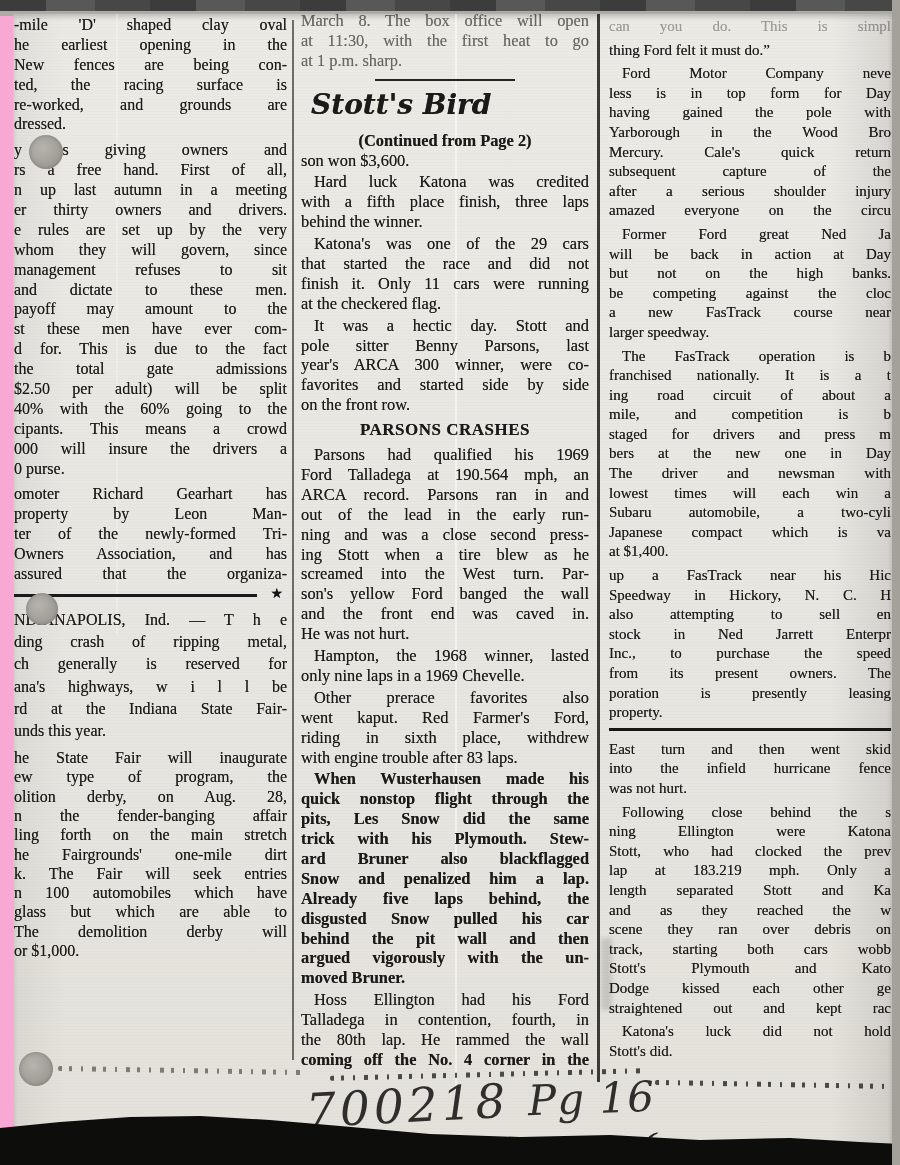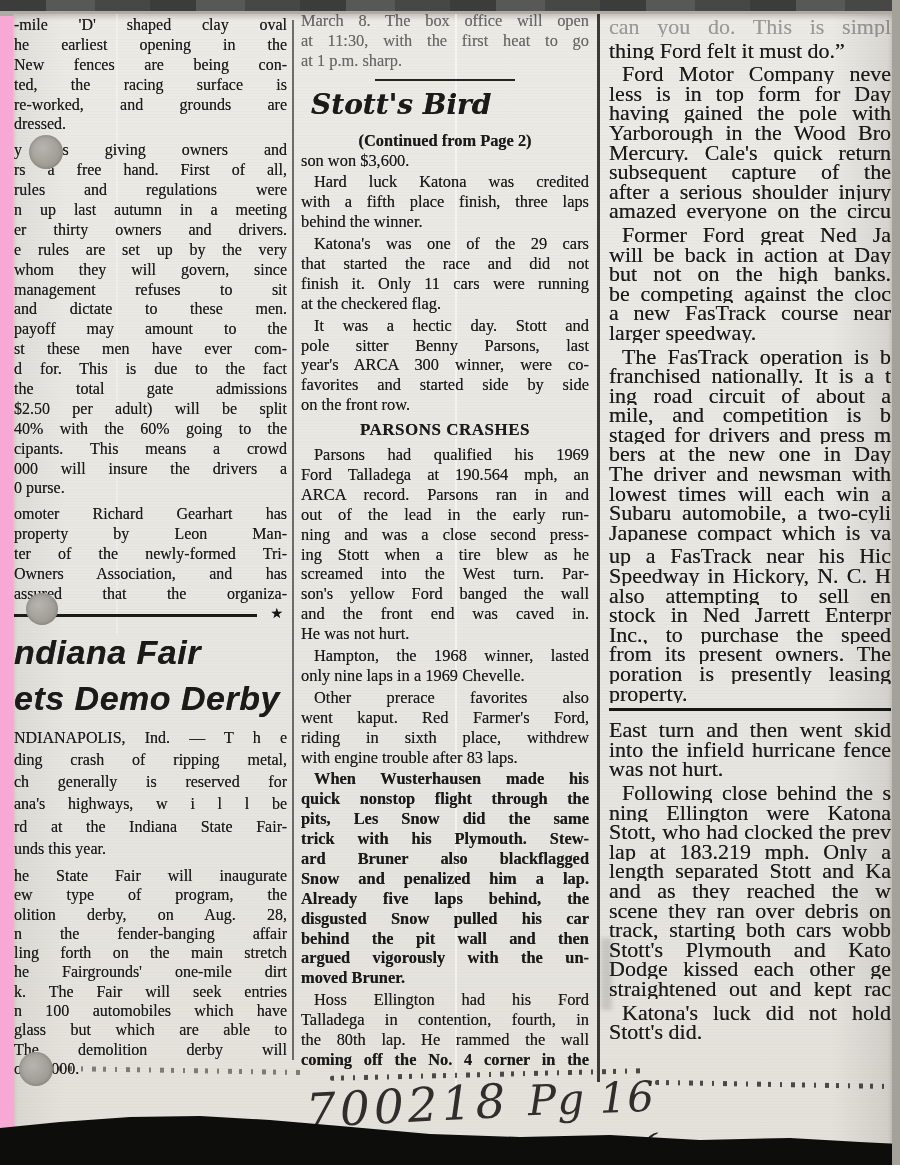--- a/index.html
+++ b/index.html
@@ -13,21 +13,21 @@
           repeating-linear-gradient(0deg, rgba(0,0,0,.016) 0 1px, rgba(255,255,255,0) 1px 3px),
           linear-gradient(90deg, rgba(0,0,0,.05), rgba(0,0,0,0) 6%, rgba(0,0,0,0) 93%, rgba(0,0,0,.09)),
           linear-gradient(180deg,#eceae5 0%,#e8e6e1 55%,#e3e1da 100%);
         box-shadow: inset 0 3px 5px rgba(0,0,0,.18);}
   .crease{position:absolute;width:2px;background:rgba(255,255,255,.5);pointer-events:none;}
   .smear{position:absolute;background:rgba(25,25,25,.14);filter:blur(2px);}
 
   .col{position:absolute;color:#1b1a18;text-shadow:0 0 .4px rgba(20,20,20,.65);}
   #col-left {left:14px; top:15px; width:273px; font-size:16.0px; --lh:19.9px; --pgap:6px;}
   #col-mid  {left:301px;top:11px; width:288px; font-size:16.4px; --lh:19.9px; --pgap:2px;}
-  #col-right{left:609px;top:17px; width:282px; font-size:22px; --lh:19.6px; --pgap:4px;}
+  #col-right{left:609px;top:17px; width:282px; font-size:15px; --lh:19.6px; --pgap:4px;}
 
   .para{margin:0 0 var(--pgap) 0;}
   .para.bold .line{font-weight:700;}
   .para.faint{opacity:.62;}
   .para.vfaint{opacity:.38;filter:blur(.4px);}
   .para.lh22{--lh:22.2px;}
   .para.lh193{--lh:19.3px;}
   .line{height:var(--lh);line-height:var(--lh);overflow:hidden;text-align:justify;}
   .line.j{text-align-last:justify;}
   .line.ind{text-indent:13px;}
@@ -93,21 +93,20 @@
         <div class="line j">-mile 'D' shaped clay oval</div>
         <div class="line j">he earliest opening in the</div>
         <div class="line j"> New fences are being con-</div>
         <div class="line j">ted, the racing surface is</div>
         <div class="line j">re-worked, and grounds are</div>
         <div class="line j">dressed.</div>
       </div>
       <div class="para">
         <div class="line j">y is giving owners and</div>
         <div class="line j">rs a free hand. First of all,</div>
-        <div class="line j">rules and regulations were</div>
         <div class="line j">n up last autumn in a meeting</div>
         <div class="line j">er thirty owners and drivers.</div>
         <div class="line j">e rules are set up by the very</div>
         <div class="line j">whom they will govern, since</div>
         <div class="line j">management refuses to sit</div>
         <div class="line j">and dictate to these men.</div>
         <div class="line j">payoff may amount to the</div>
         <div class="line j">st these men have ever com-</div>
         <div class="line j">d for. This is due to the fact</div>
         <div class="line j">the total gate admissions</div>
@@ -120,24 +119,20 @@
       <div class="para">
         <div class="line j">omoter Richard Gearhart has</div>
         <div class="line j">property by Leon Man-</div>
         <div class="line j">ter of the newly-formed Tri-</div>
         <div class="line j">Owners Association, and has</div>
         <div class="line j">assured that the organiza-</div>
       </div>
       <div class="rule rule-left">
         <span class="star">★</span>
       </div>
-      <div class="h1block">
-        <div class="h1line">ndiana Fair</div>
-        <div class="h1line">ets Demo Derby</div>
-      </div>
       <div class="para lh22">
         <div class="line j">NDIANAPOLIS, Ind. — T h e</div>
         <div class="line j">ding crash of ripping metal,</div>
         <div class="line j">ch generally is reserved for</div>
         <div class="line j">ana's highways, w i l l  be</div>
         <div class="line j">rd at the Indiana State Fair-</div>
         <div class="line">unds this year.</div>
       </div>
       <div class="para lh193">
         <div class="line j">he State Fair will inaugurate</div>
@@ -255,20 +250,21 @@
         <div class="line j ind">The FasTrack operation is b</div>
         <div class="line j">franchised nationally. It is a t</div>
         <div class="line j">ing road circuit of about a</div>
         <div class="line j">mile, and competition is b</div>
         <div class="line j">staged for drivers and press m</div>
         <div class="line j">bers at the new one in Day</div>
         <div class="line j">The driver and newsman with</div>
         <div class="line j">lowest times will each win a</div>
         <div class="line j">Subaru automobile, a two-cyli</div>
         <div class="line j">Japanese compact which is va</div>
+        <div class="line">at $1,400.</div>
       </div>
       <div class="para">
         <div class="line j">up a FasTrack near his Hic</div>
         <div class="line j">Speedway in Hickory, N. C. H</div>
         <div class="line j">also attempting to sell en</div>
         <div class="line j">stock in Ned Jarrett Enterpr</div>
         <div class="line j">Inc., to purchase the speed</div>
         <div class="line j">from its present owners. The</div>
         <div class="line j">poration is presently leasing</div>
         <div class="line">property.</div>

